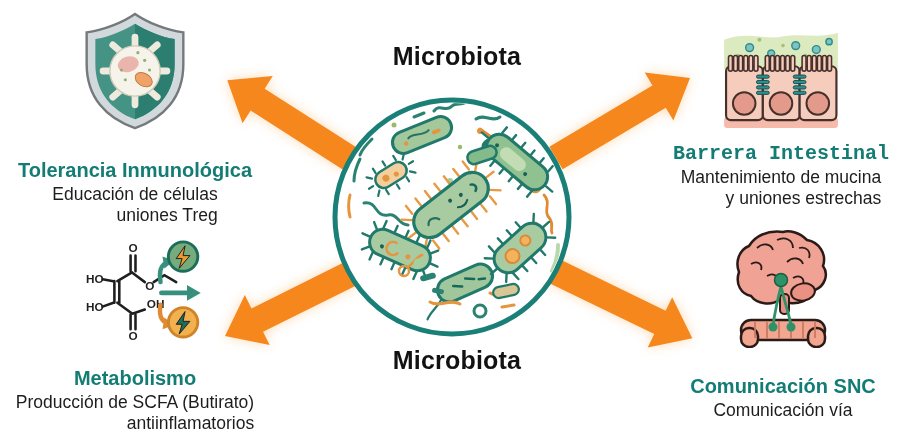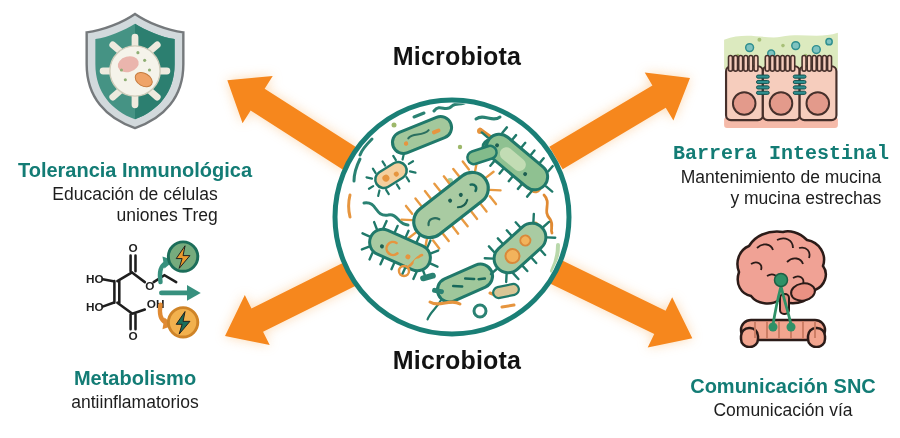--- a/index.html
+++ b/index.html
@@ -234,21 +234,21 @@
         <rect x="72.5" y="61" width="13" height="3.2" rx="1.6" fill="#2f8f8f" stroke="#14514e" stroke-width="1"></rect>
         <rect x="72.5" y="66.5" width="13" height="3.2" rx="1.6" fill="#2f8f8f" stroke="#14514e" stroke-width="1"></rect>
       </g>
       <circle cx="22.5" cy="79" r="11.5" fill="#e39a8b" stroke="#46302b" stroke-width="2"></circle>
       <circle cx="60" cy="79" r="11.5" fill="#e39a8b" stroke="#46302b" stroke-width="2"></circle>
       <circle cx="97.5" cy="79" r="11.5" fill="#e39a8b" stroke="#46302b" stroke-width="2"></circle>
     </svg>
     <div class="node-title">Barrera Intestinal</div>
     <div class="node-sub">
       <div>Mantenimiento de mucina</div>
-      <div>y mucina estrechas</div>
+      <div>y uniones estrechas</div>
     </div>
   </div>
 
   <div class="quad bl">
     <svg width="142" height="104" viewBox="0 0 142 106">
       <g stroke="#1f1f1f" stroke-width="2.6" stroke-linecap="round" fill="none">
         <path d="M50 46 L50 68 M55 46 L55 68"></path>
         <path d="M53 46 L68 37 M38 44 L49 46 M38 72 L49 68 M53 68 L68 79"></path>
         <path d="M66.5 36 V20 M71.5 36 V20"></path>
         <path d="M69 38 L81 47 M90 47 L101 40 L113 47"></path>
@@ -269,20 +269,21 @@
       <polygon points="124,50 138,58 124,66" fill="#37907e"></polygon>
       <path d="M97 70 C95 82 98 86 102 88" stroke="#e08a33" stroke-width="4.5" fill="none" stroke-linecap="round"></path>
       <polygon points="99,95 111,91 101,83" fill="#e08a33"></polygon>
       <circle cx="120" cy="21" r="15" fill="#76ab7d" stroke="#1c6e5a" stroke-width="3"></circle>
       <polygon points="122,10 113,23 119,23 116,33 127,20 120,20" fill="#eb9b2d" stroke="#1f1f1f" stroke-width="1"></polygon>
       <circle cx="120" cy="88" r="15" fill="#f2b14e" stroke="#cf8428" stroke-width="3"></circle>
       <polygon points="122,77 113,90 119,90 116,100 127,87 120,87" fill="#1c6e5a" stroke="#1f1f1f" stroke-width="1"></polygon>
     </svg>
     <div class="node-title">Metabolismo</div>
     <div class="node-sub">
+      <div>Producción de SCFA (Butirato)</div>
       <div>antiinflamatorios</div>
     </div>
   </div>
 
   <div class="quad br">
     <svg width="112" height="120" viewBox="0 0 112 120">
       <path d="M56 4 C40 2 28 8 22 18 C12 22 8 34 12 44 C8 56 14 66 24 68 C30 76 44 78 52 72 L58 74 C70 78 84 72 88 62 C98 58 102 46 96 38 C100 26 92 14 80 12 C72 4 62 2 56 4 Z" fill="#f0a295" stroke="#2b1b18" stroke-width="2.5"></path>
       <g stroke="#2b1b18" stroke-width="1.8" fill="none">
         <path d="M30 20 C36 14 44 16 46 22"></path>
         <path d="M50 12 C58 8 66 12 66 20"></path>

